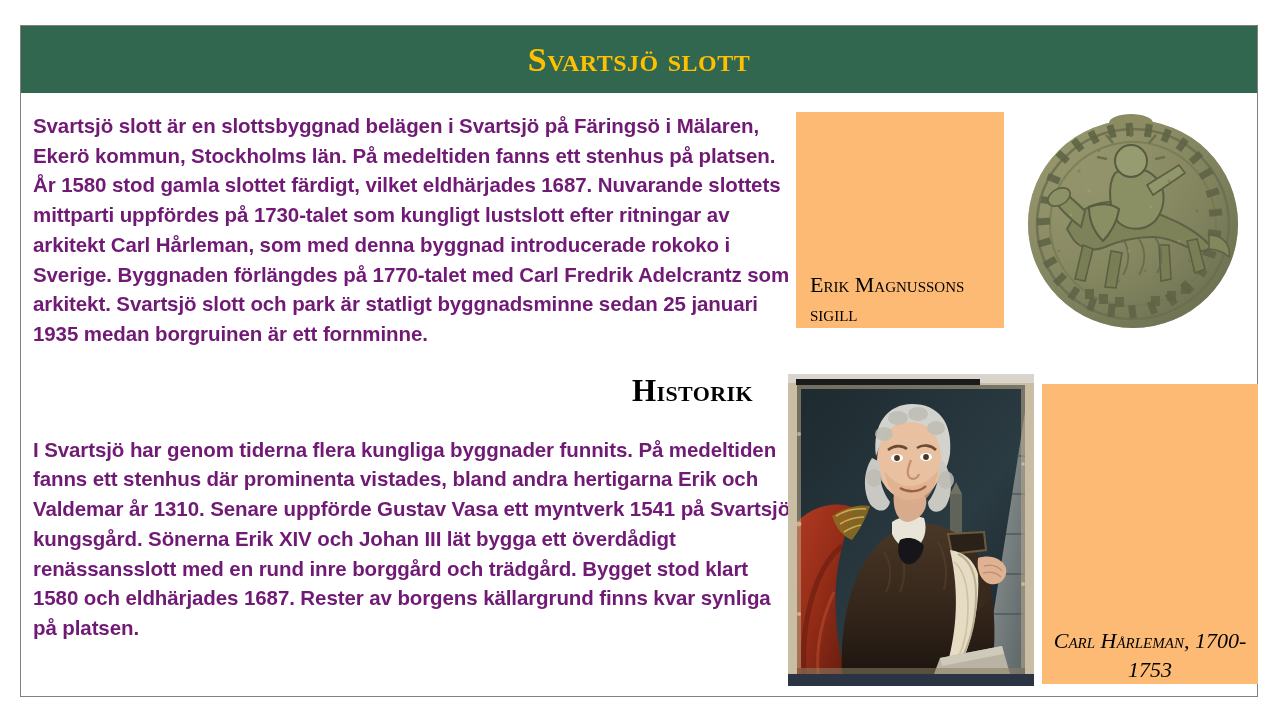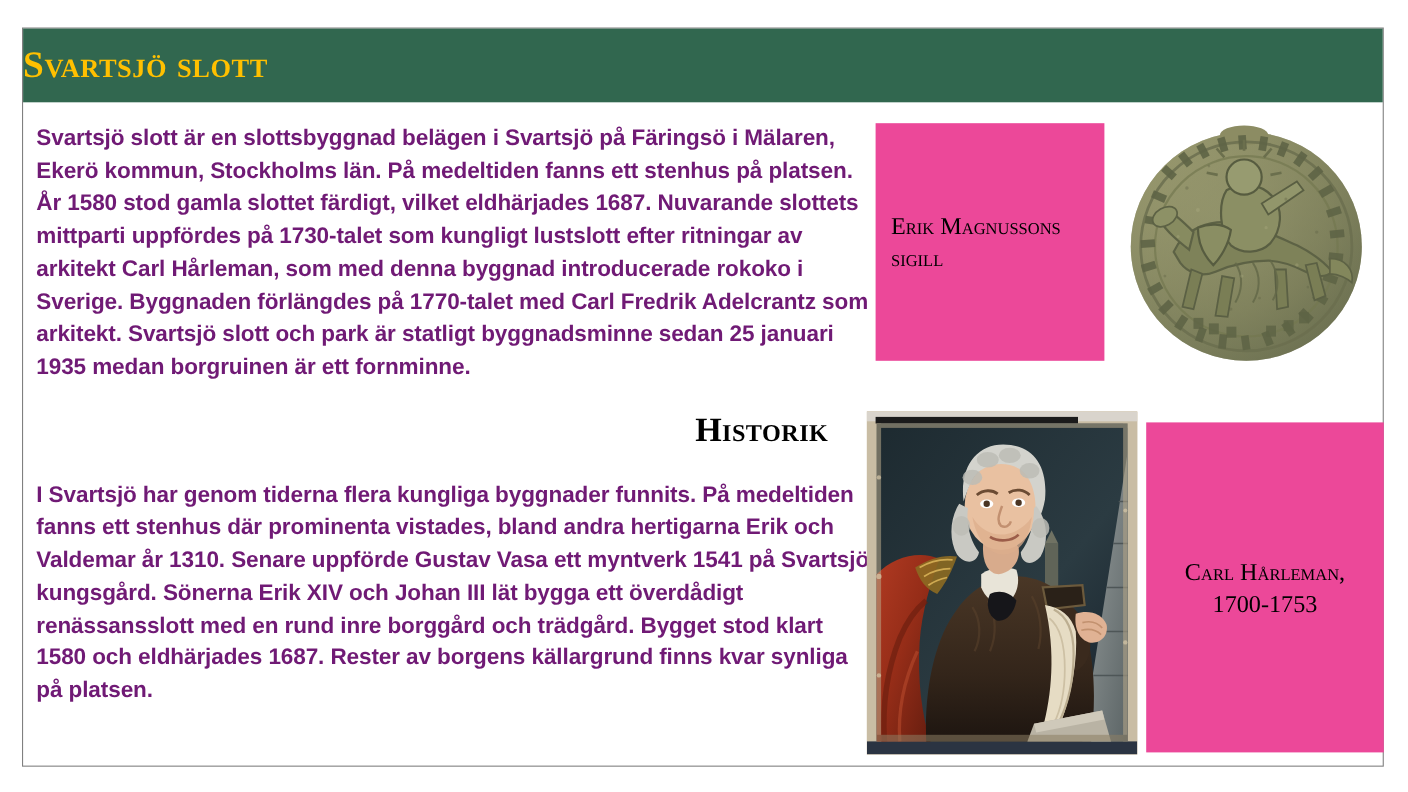--- a/index.html
+++ b/index.html
@@ -28,21 +28,21 @@
   
   #title-bar {
     position: absolute;
     left: 0;
     top: 0;
     width: 1236px;
     height: 67px;
     background: #31674F;
     display: flex;
     align-items: center;
-    justify-content: flex-start;
+    justify-content: center;
   }
   #title-text {
     color: #FFC000;
     font-family: "Liberation Serif", serif;
     font-weight: bold;
     font-size: 34px;
     font-variant: small-caps;
     letter-spacing: 0.5px;
     line-height: 1;
   }
@@ -71,24 +71,24 @@
     font-variant: small-caps;
     color: #000000;
     margin: 24px 0 26px 0;
     padding-right: 40px;
     letter-spacing: 0.4px;
   }
 
   
   .caption-box {
     position: absolute;
-    background: #ec4899;
+    background: #fdba74;
     box-sizing: border-box;
     display: flex;
-    align-items: center;
+    align-items: flex-end;
   }
   .caption-text {
     font-family: "Liberation Serif", serif;
     font-variant: small-caps;
     font-size: 22px;
     line-height: 1.33;
     color: #000000;
     width: 100%;
   }
 
@@ -101,21 +101,21 @@
   }
   #caption-seal .caption-text { text-align: left; }
 
   #caption-portrait {
     left: 1021px;
     top: 358px;
     width: 216px;
     height: 300px;
     padding: 0 10px;
   }
-  #caption-portrait .caption-text { text-align: center; }
+  #caption-portrait .caption-text { text-align: center; font-style: italic; }
 
   
   #seal-figure {
     position: absolute;
     left: 998px;
     top: 85px;
     width: 228px;
     height: 225px;
     background: #ffffff;
     overflow: hidden;

